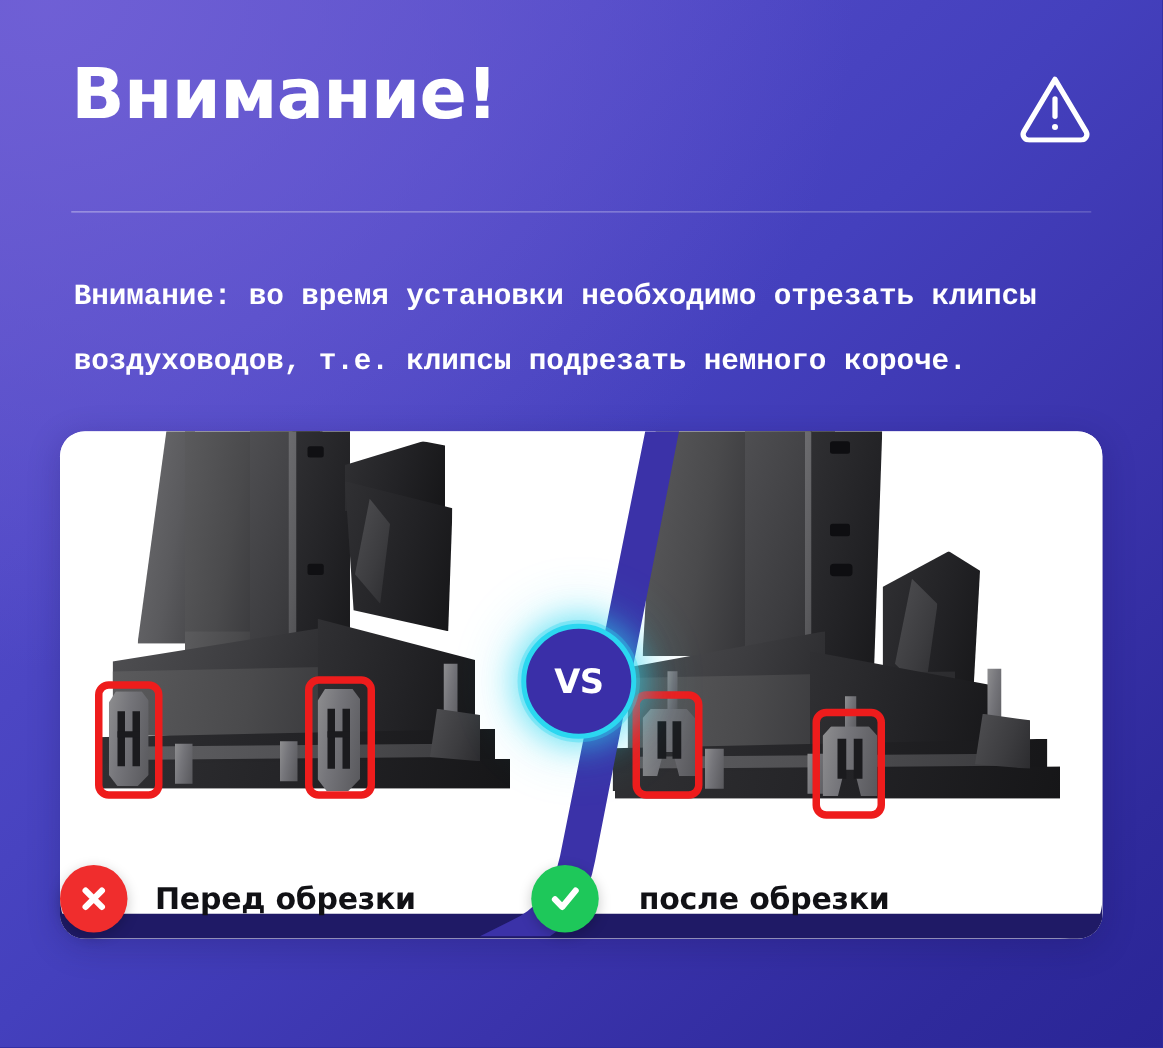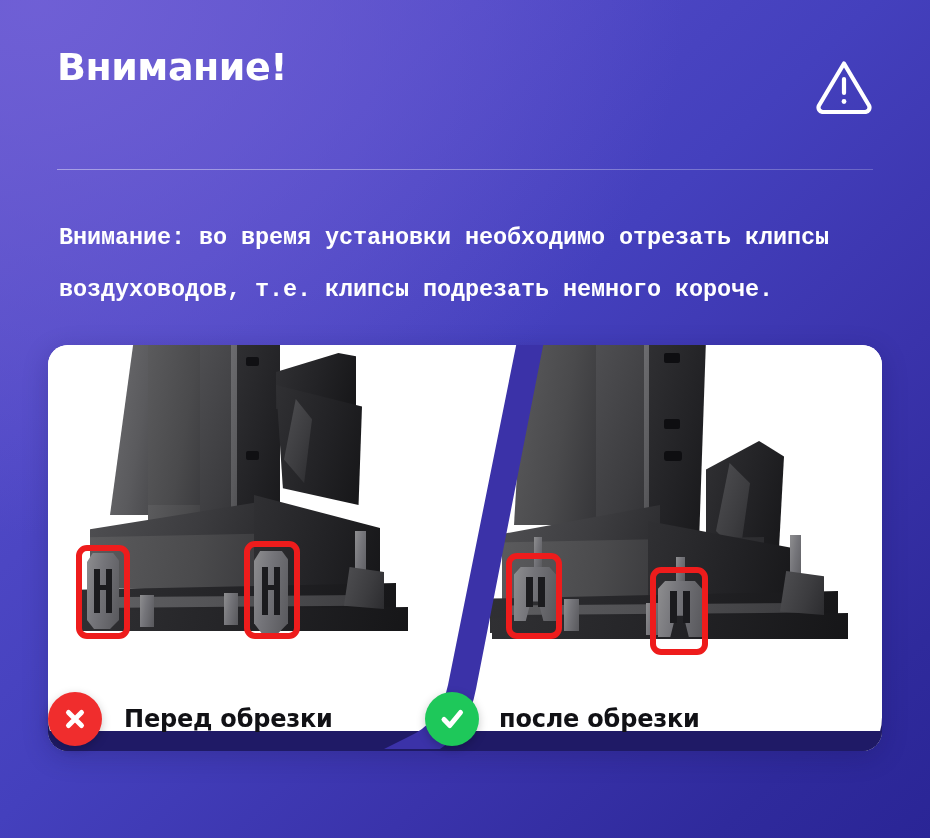--- a/index.html
+++ b/index.html
@@ -29,21 +29,21 @@
     top: 48px;
     width: 816px;
     height: 96px;
   }
   .title {
     position: absolute;
     left: 0;
     top: 0;
     margin: 0;
     color: #ffffff;
-    font-size: 38px;
+    font-size: 56px;
     line-height: 1.0;
     font-weight: bold;
     letter-spacing: -0.5px;
     font-family: "DejaVu Sans", sans-serif;
     white-space: nowrap;
   }
   .warning-icon {
     position: absolute;
     right: 0;
     top: 10px;
@@ -200,21 +200,21 @@
 
   .caption-text {
     margin-left: 22px;
     color: #111115;
     font-family: "DejaVu Sans", sans-serif;
     font-size: 24px;
     font-weight: bold;
     letter-spacing: -0.2px;
     white-space: nowrap;
   }
-  .caption-right .caption-text { margin-left: 20px; }
+  .caption-right .caption-text { margin-left: 32px; }
 </style>
 </head>
 <body>
 
 <div id="page">
 
   <div class="header">
     <h1 class="title">Внимание!</h1>
     <span class="warning-icon">
       <svg viewBox="0 0 58 56" xmlns="http://www.w3.org/2000/svg">
@@ -329,20 +329,23 @@
         <path d="M0 372 Q0 406 34 406 H800 Q834 406 834 372 V406 H0 Z" fill="#1f1a66"></path>
         <path d="M0 386 H834 V406 H0 Z" fill="#1f1a66"></path>
 
         <path d="M469 -4 L400 340 Q392 378 360 392 L336 404 L392 404 Q420 386 428 344 L496 -4 Z" fill="#3b32a8"></path>
 
         <path d="M0 0 H452 L447 22 H22 Q0 22 0 0 Z" fill="none"></path>
       </svg>
     </div>
   </div>
 
+  <div class="vs-badge">
+    <span>VS</span>
+  </div>
 
   <div class="caption caption-left">
     <span class="status-circle bad">
       <svg width="30" height="30" viewBox="0 0 30 30" xmlns="http://www.w3.org/2000/svg">
         <path d="M8.5 8.5 L21.5 21.5 M21.5 8.5 L8.5 21.5" stroke="#ffffff" stroke-width="5" stroke-linecap="round"></path>
       </svg>
     </span>
     <span class="caption-text">Перед обрезки</span>
   </div>
 

